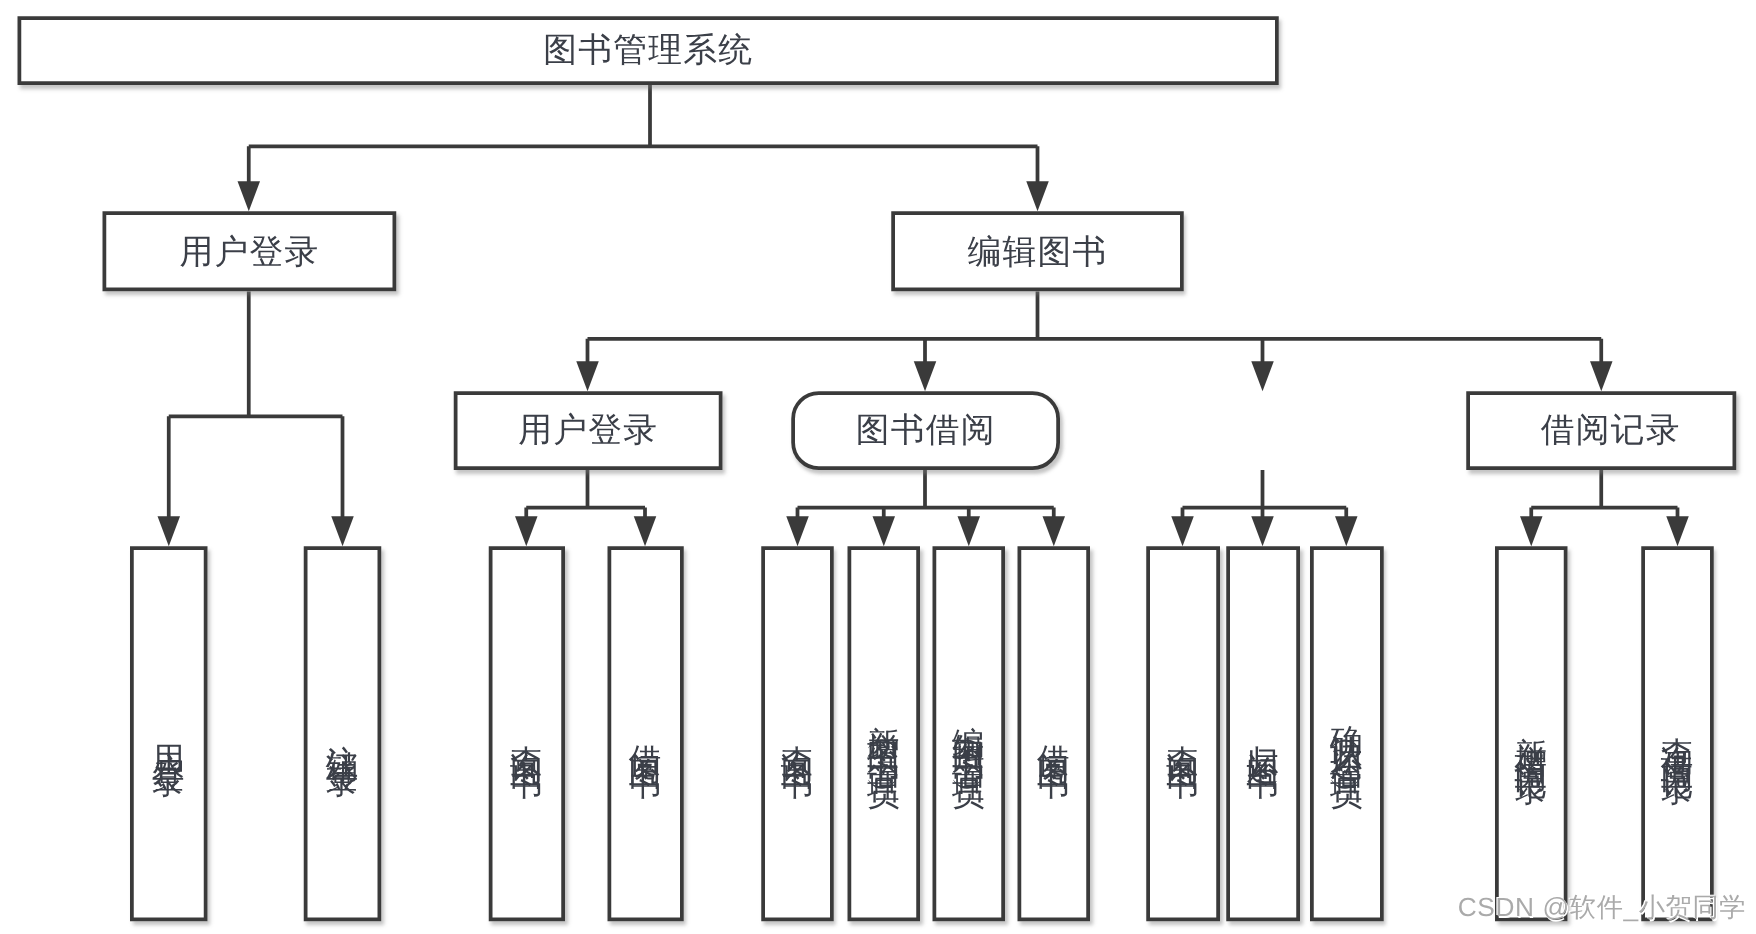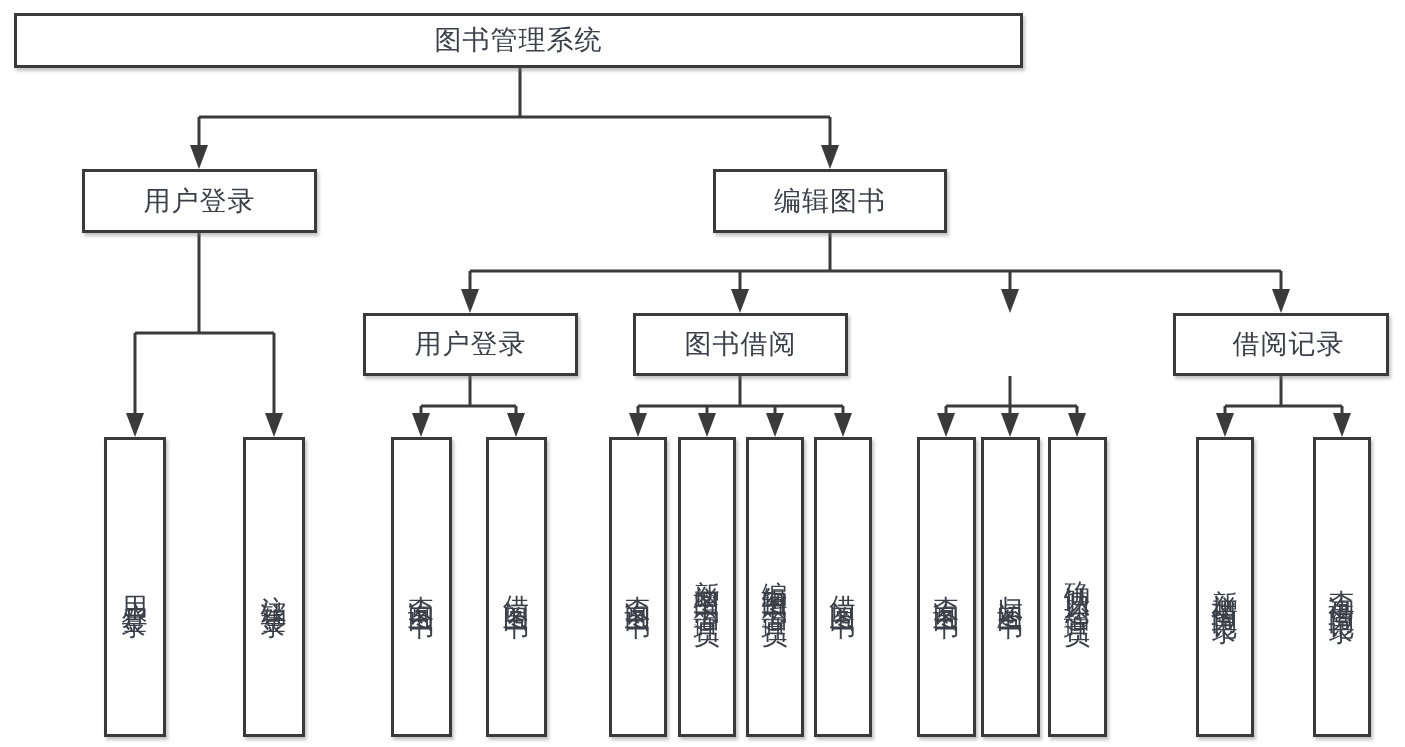--- a/index.html
+++ b/index.html
@@ -126,21 +126,21 @@
   <div class="box hbox" style="left:82px; top:169px; width:235px; height:64px;">
     <span class="label">用户登录</span>
   </div>
   <div class="box hbox" style="left:713px; top:169px; width:234px; height:64px;">
     <span class="label">编辑图书</span>
   </div>
 
   <div class="box hbox" style="left:363px; top:313px; width:215px; height:63px;">
     <span class="label">用户登录</span>
   </div>
-  <div class="box hbox" style="left:633px; top:313px; width:215px; height:63px;">
+  <div class="box hbox" style="left:633px; top:313px; width:215px; height:63px;border-radius:22px;">
     <span class="label">图书借阅</span>
   </div>
   <div class="box hbox" style="left:1173px; top:313px; width:216px; height:63px;padding-left:15px;">
     <span class="label">借阅记录</span>
   </div>
 
   <div class="box vbox" style="left:104px; top:437px; width:62px; height:300px;">
     <span class="label">用户登录</span>
   </div>
   <div class="box vbox" style="left:243px; top:437px; width:62px; height:300px;">
@@ -177,14 +177,15 @@
     <span class="label">确认归还（管理员）</span>
   </div>
 
   <div class="box vbox" style="left:1196px; top:437px; width:58px; height:300px;">
     <span class="label">新增借阅记录</span>
   </div>
   <div class="box vbox" style="left:1313px; top:437px; width:58px; height:300px;">
     <span class="label">查询借阅记录</span>
   </div>
 
+  <div class="watermark">CSDN @软件_小贺同学</div>
 
 </div>
 
 </body></html>

